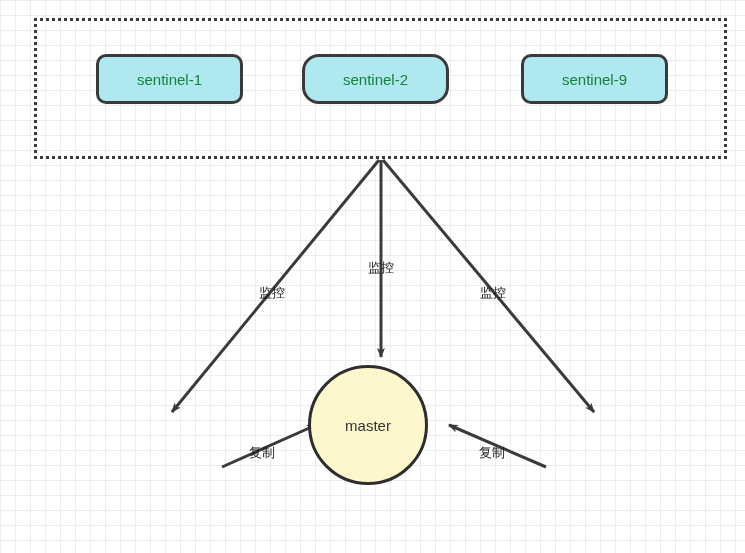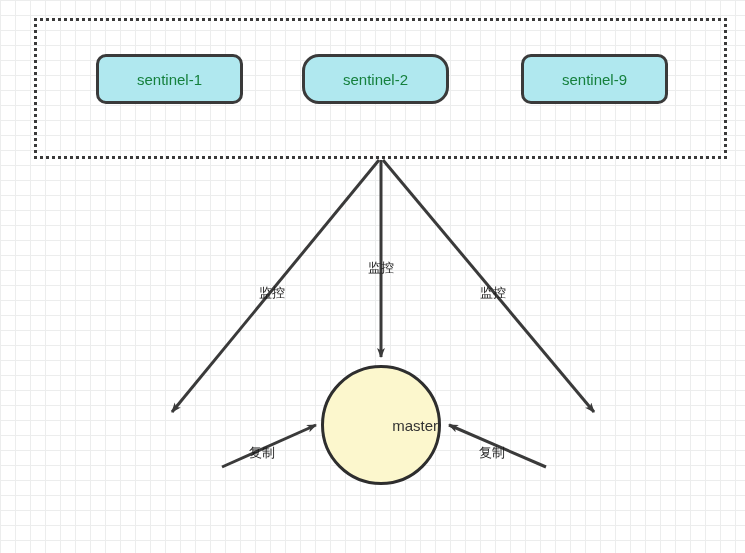--- a/index.html
+++ b/index.html
@@ -65,21 +65,21 @@
     border-radius: 50%;
     background: #fcf7cd;
     border: 3px solid #2e2e2e;
     box-sizing: border-box;
     display: flex;
     align-items: center;
     justify-content: center;
     font-size: 15px;
     color: #333333;
   }
-  #node-master { left: 321px; top: 365px; justify-content: flex-end; }
+  #node-master { left: 308px; top: 365px; }
   #node-slave1 { left: 104px; top: 420px; }
   #node-slave2 { left: 543px; top: 420px; }
 
   .edge-label {
     position: absolute;
     font-size: 13px;
     color: #1a1a1a;
     white-space: nowrap;
     transform: translate(-50%, -50%);
     background: transparent;

